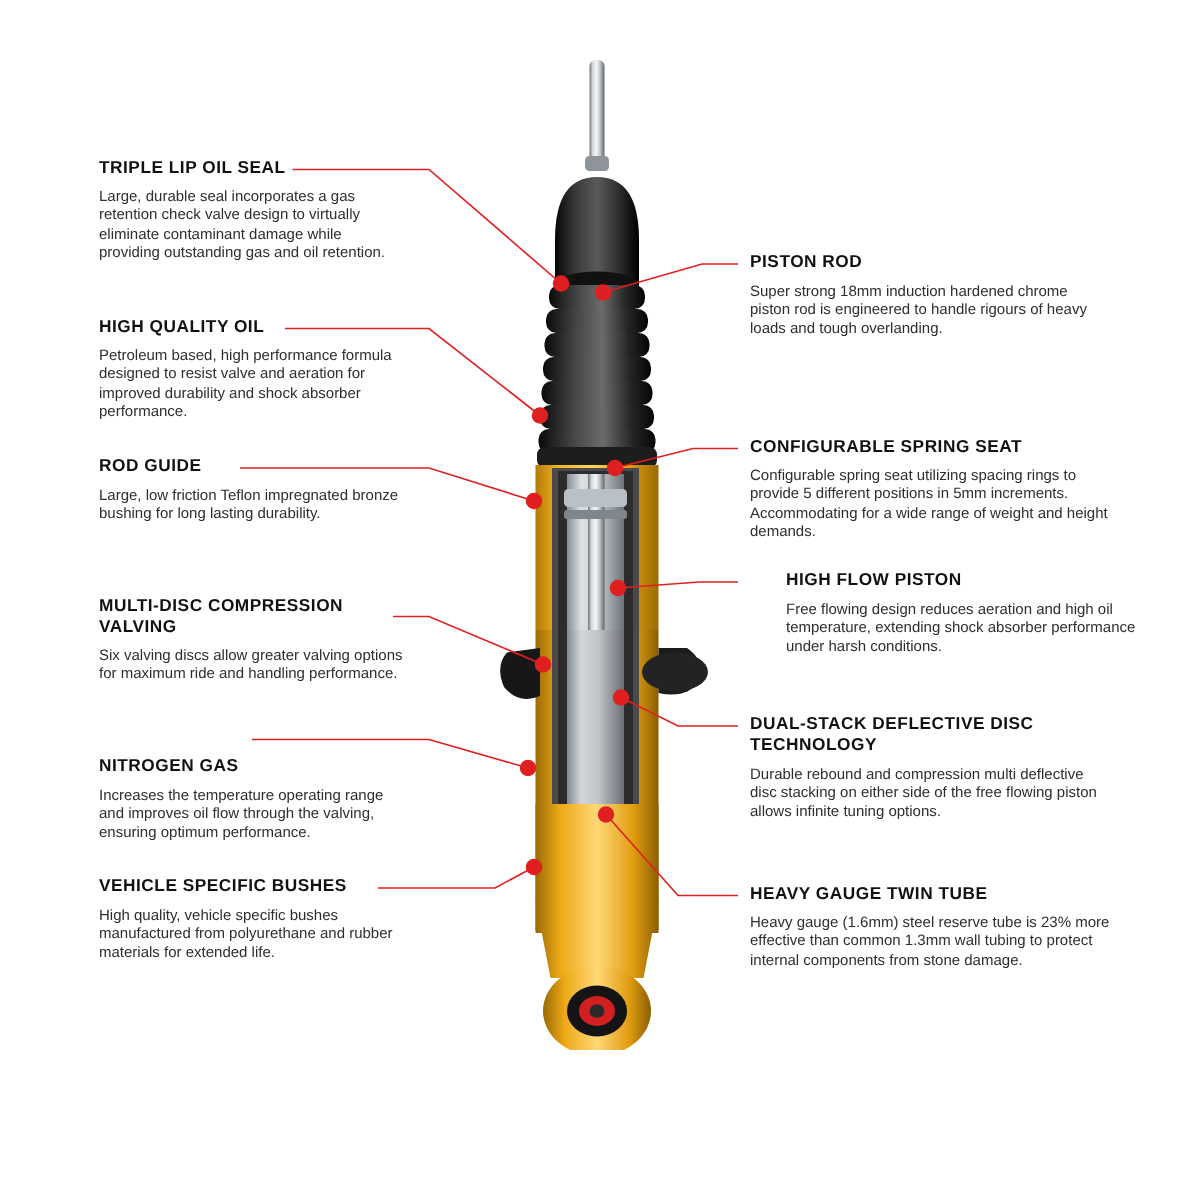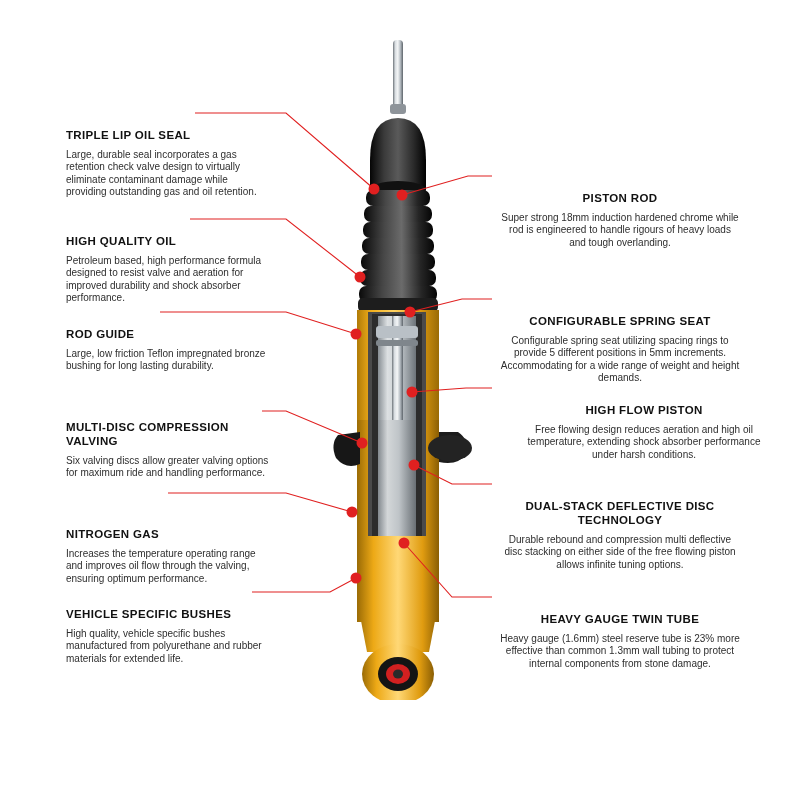--- a/index.html
+++ b/index.html
@@ -18,38 +18,37 @@
     position: relative;
     width: 800px;
     height: 800px;
     background: #ffffff;
   }
 
   
   .callout {
     position: absolute;
     width: 205px;
-    margin-top: 23px;
   }
   .callout .title {
     font-size: 11.5px;
     font-weight: bold;
     letter-spacing: 0.35px;
     line-height: 14px;
     color: #111111;
     margin-bottom: 7px;
     text-transform: uppercase;
   }
   .callout .body {
     font-size: 10px;
     line-height: 12.4px;
     color: #2e2e2e;
   }
   .callout.right .title,
-  .callout.right .body { text-align: center; }
+  .callout.right .body { text-align: left; }
 
   
   #lines {
     position: absolute;
     left: 0; top: 0;
     width: 800px;
     height: 800px;
     pointer-events: none;
   }
 
@@ -225,21 +224,21 @@
     <div class="body">Increases the temperature operating range and improves oil flow through the valving, ensuring optimum performance.</div>
   </div>
 
   <div class="callout left" style="left:66px; top:584px;">
     <div class="title">VEHICLE SPECIFIC BUSHES</div>
     <div class="body">High quality, vehicle specific bushes manufactured from polyurethane and rubber materials for extended life.</div>
   </div>
 
   <div class="callout right" style="left:500px; top:168px; width:240px;">
     <div class="title">PISTON ROD</div>
-    <div class="body">Super strong 18mm induction hardened chrome while rod is engineered to handle rigours of heavy loads and tough overlanding.</div>
+    <div class="body">Super strong 18mm induction hardened chrome piston rod is engineered to handle rigours of heavy loads and tough overlanding.</div>
   </div>
 
   <div class="callout right" style="left:500px; top:291px; width:240px;">
     <div class="title">CONFIGURABLE SPRING SEAT</div>
     <div class="body">Configurable spring seat utilizing spacing rings to provide 5 different positions in 5mm increments. Accommodating for a wide range of weight and height demands.</div>
   </div>
 
   <div class="callout right" style="left:524px; top:380px; width:240px;">
     <div class="title">HIGH FLOW PISTON</div>
     <div class="body">Free flowing design reduces aeration and high oil temperature, extending shock absorber performance under harsh conditions.</div>

